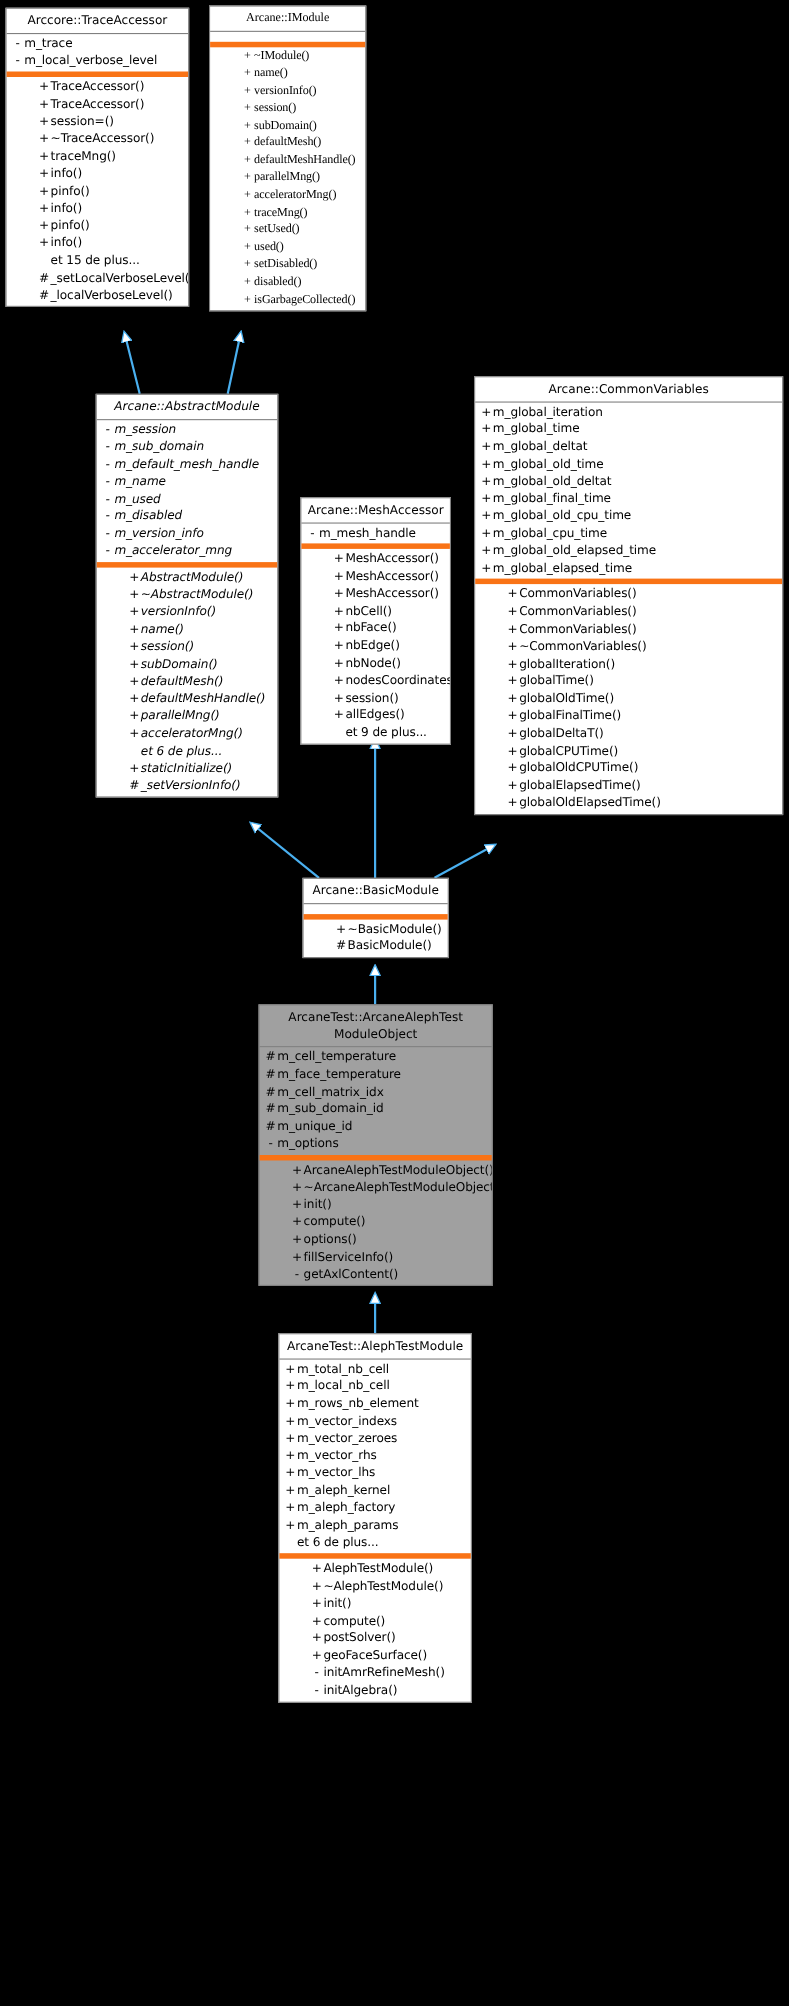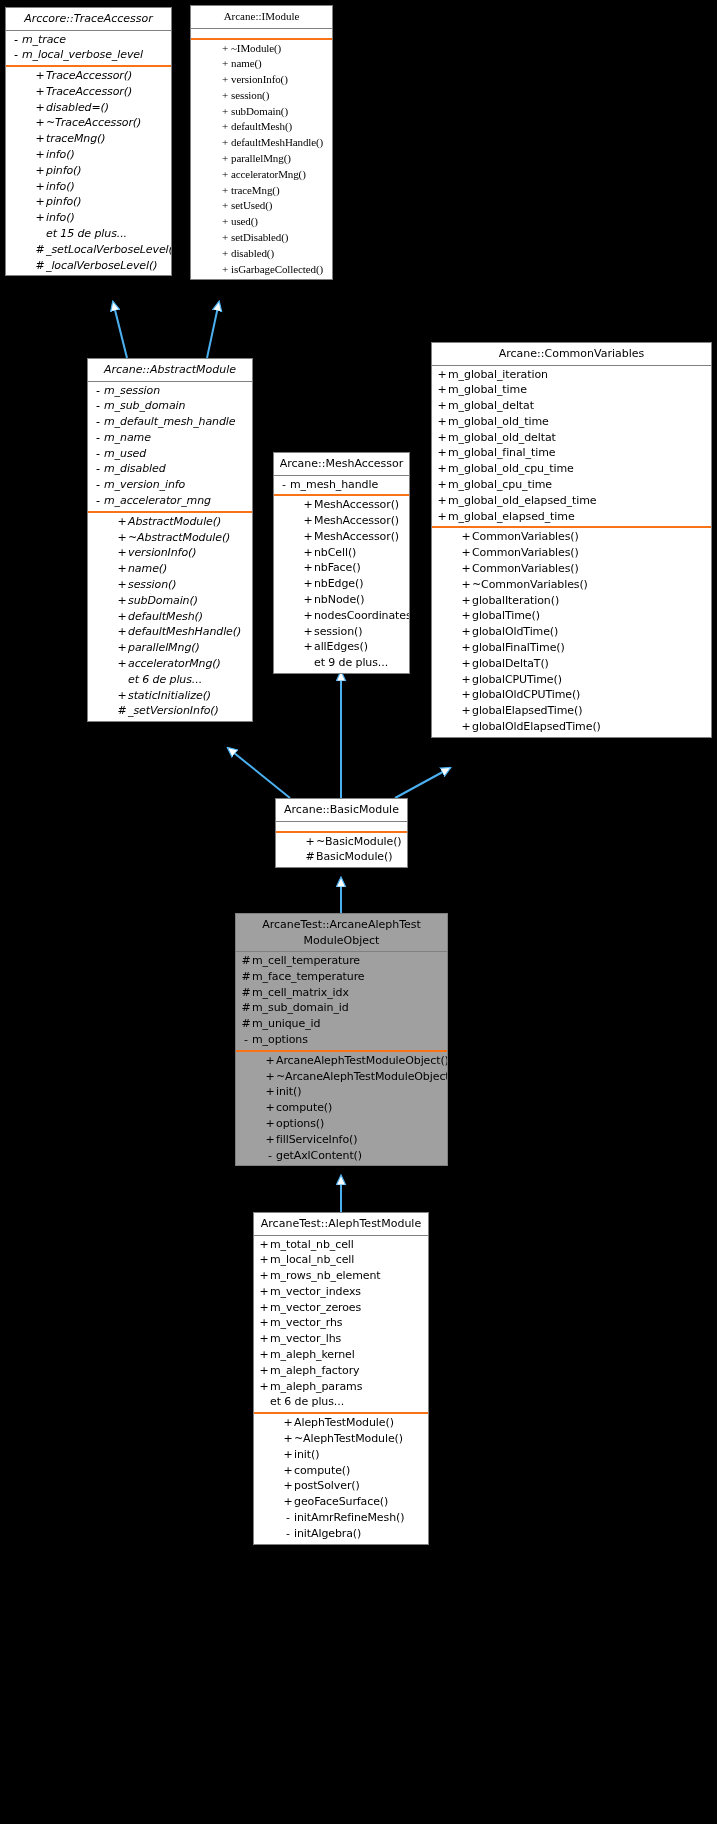--- a/index.html
+++ b/index.html
@@ -42,21 +42,21 @@
   }
   .uml-title {
     text-align: center;
     padding: 3px 4px 3px 4px;
     border-bottom: 1px solid #808080;
     white-space: pre-line;
     font-size: 11px;
     line-height: 15.5px;
   }
   .uml-section {
-    border-bottom: 2px solid #f97316;
+    border-bottom: 5px solid #f97316;
     padding: 1px 0 2px 0;
   }
   .uml-section:last-child {
     border-bottom: none;
     padding-left: 24px;
   }
   .uml-section.empty {
     height: 9px;
     padding: 0;
   }
@@ -74,21 +74,21 @@
     width: 12px;
     text-align: center;
   }
   .uml-row .vis.none {
     color: transparent;
   }
   .uml-row .mname {
     letter-spacing: -0.1px;
   }
   
-  #box-traceaccessor { left: 5px;   top: 7px;    width: 167px; font-style: italic; }
+  #box-traceaccessor { left: 5px;   top: 7px;    width: 167px; }
   #box-imodule       { left: 190px; top: 5px;    width: 143px; font-family: Liberation Serif, serif; }
   #box-abstractmodule{ left: 87px;  top: 358px;  width: 166px; font-style: italic; }
   #box-meshaccessor  { left: 273px; top: 435px;  width: 137px; margin-top: 17px; }
   #box-commonvars    { left: 431px; top: 342px;  width: 281px; }
   #box-basicmodule   { left: 275px; top: 798px;  width: 133px; }
   #box-alephobject   { left: 235px; top: 913px;  width: 213px; }
   #box-alephmodule   { left: 253px; top: 1212px; width: 176px; }
 </style>
 </head>
 <body>
@@ -119,21 +119,21 @@
 
   <div class="uml-box" id="box-traceaccessor">
     <div class="uml-title">Arccore::TraceAccessor</div>
     <div class="uml-section">
         <div class="uml-row"><span class="vis">-</span><span class="mname">m_trace</span></div>
         <div class="uml-row"><span class="vis">-</span><span class="mname">m_local_verbose_level</span></div>
       </div>
     <div class="uml-section">
         <div class="uml-row"><span class="vis">+</span><span class="mname">TraceAccessor()</span></div>
         <div class="uml-row"><span class="vis">+</span><span class="mname">TraceAccessor()</span></div>
-        <div class="uml-row"><span class="vis">+</span><span class="mname">disabled=()</span></div>
+        <div class="uml-row"><span class="vis">+</span><span class="mname">session=()</span></div>
         <div class="uml-row"><span class="vis">+</span><span class="mname">~TraceAccessor()</span></div>
         <div class="uml-row"><span class="vis">+</span><span class="mname">traceMng()</span></div>
         <div class="uml-row"><span class="vis">+</span><span class="mname">info()</span></div>
         <div class="uml-row"><span class="vis">+</span><span class="mname">pinfo()</span></div>
         <div class="uml-row"><span class="vis">+</span><span class="mname">info()</span></div>
         <div class="uml-row"><span class="vis">+</span><span class="mname">pinfo()</span></div>
         <div class="uml-row"><span class="vis">+</span><span class="mname">info()</span></div>
         <div class="uml-row"><span class="vis none">+</span><span class="mname">et 15 de plus...</span></div>
         <div class="uml-row"><span class="vis">#</span><span class="mname">_setLocalVerboseLevel()</span></div>
         <div class="uml-row"><span class="vis">#</span><span class="mname">_localVerboseLevel()</span></div>

